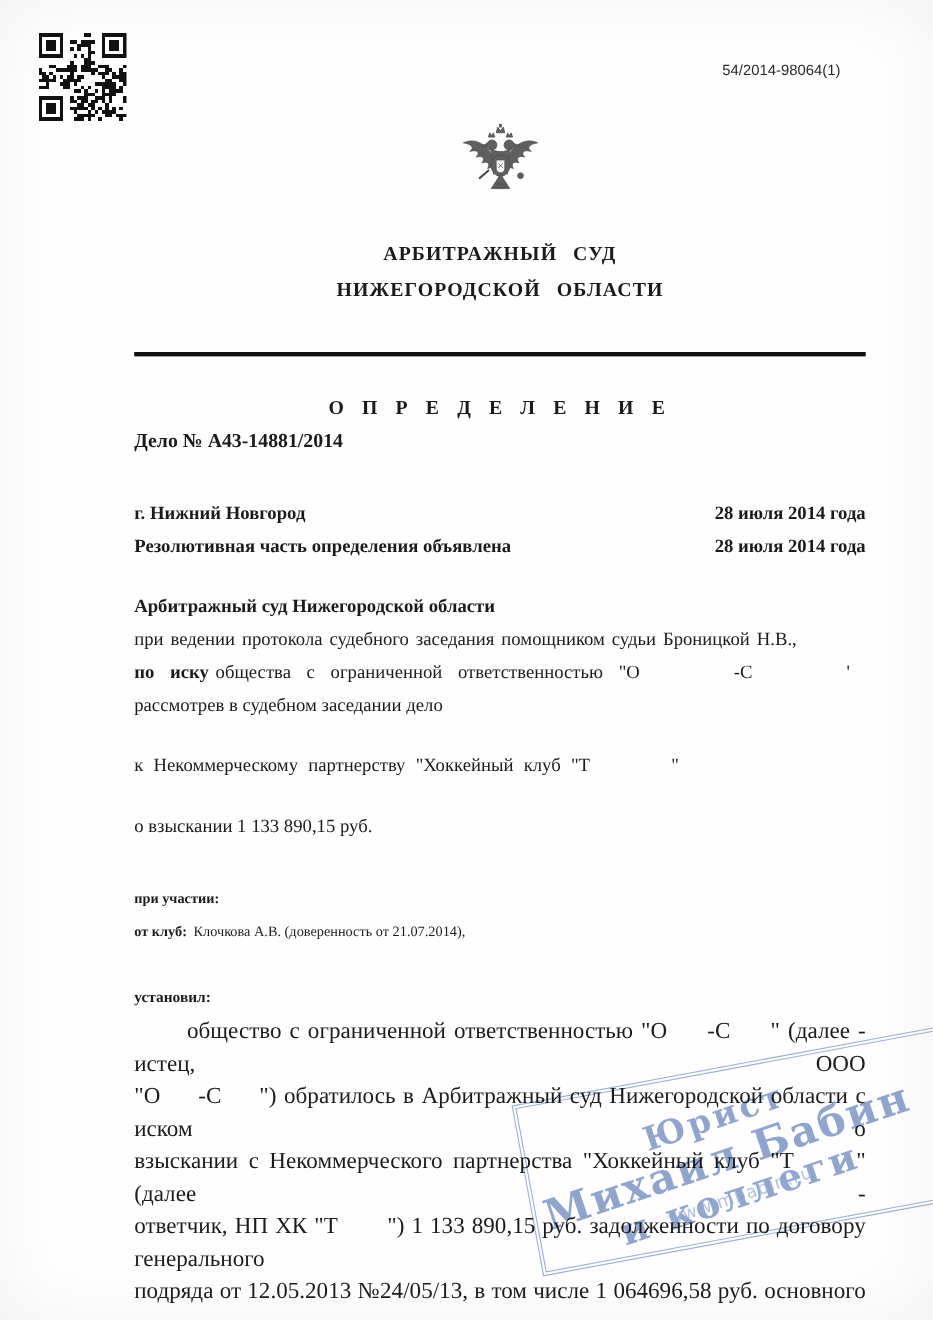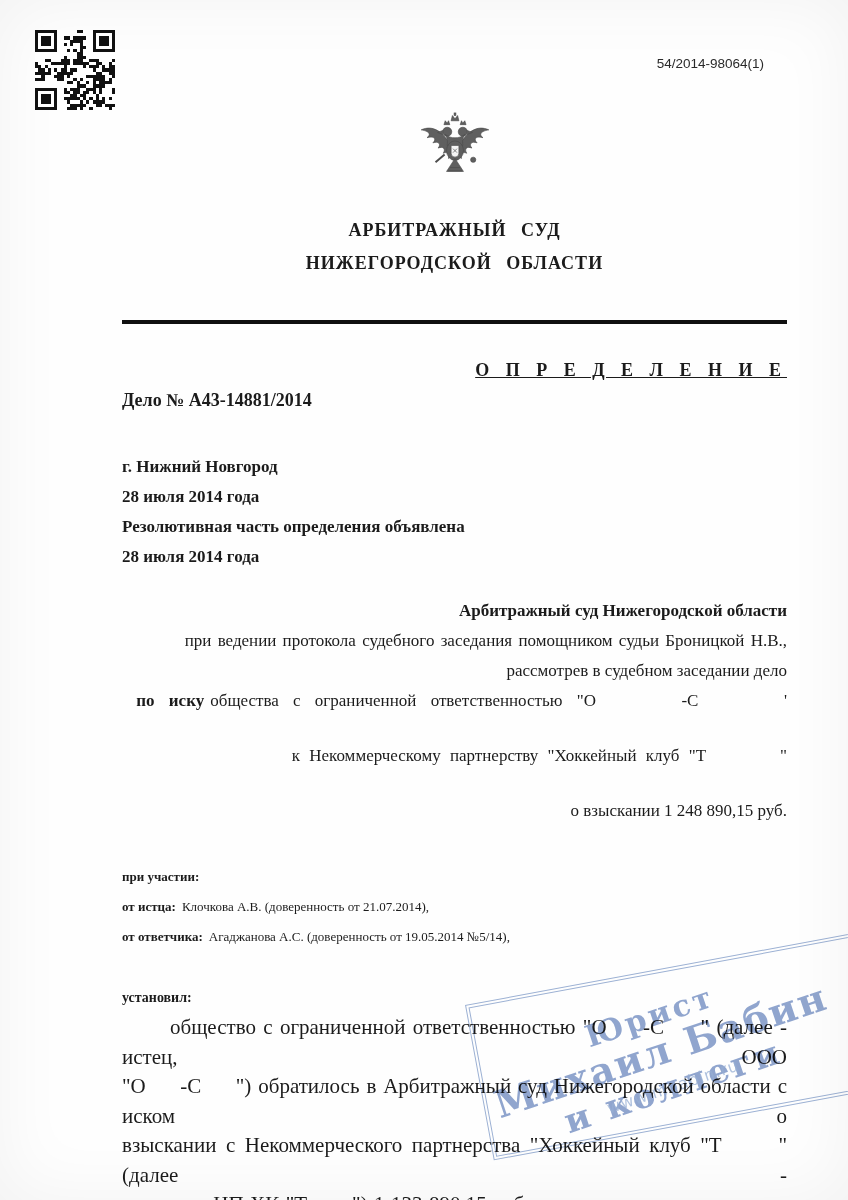--- a/index.html
+++ b/index.html
@@ -12,25 +12,25 @@
   .qr svg{width:80px;height:80px;display:block;}
   .doc-ref{
     position:absolute;top:56px;right:84px;
     font-family:"Liberation Sans", sans-serif;font-size:13.5px;color:#2a2a2a;
   }
   .content{position:absolute;left:122px;top:16px;width:665px;}
   .emblem{margin:92px auto 0 auto;width:78px;height:84px;display:block;}
   .court-name{margin-top:22px;text-align:center;font-weight:bold;font-size:18px;
     line-height:33px;letter-spacing:1px;word-spacing:9px;}
   .rule{height:4px;background:#101010;margin-top:40px;}
-  .doc-type{margin-top:31px;text-align:right;font-weight:bold;font-size:18px;letter-spacing:6px;line-height:30px;text-decoration:underline;}
+  .doc-type{margin-top:31px;text-align:center;font-weight:bold;font-size:18px;letter-spacing:6px;line-height:30px;}
   .case-no{font-weight:bold;font-size:18px;line-height:31px;}
   .dateline{margin-top:36px;font-weight:bold;font-size:17px;}
-  .dl-row{display:flex;justify-content:space-between;line-height:30px;flex-direction:column;}
-  .intro{margin-top:24px;font-size:17px;text-align:right;}
+  .dl-row{display:flex;justify-content:space-between;line-height:30px;}
+  .intro{margin-top:24px;font-size:17px;}
   .line{line-height:30px;}
   .b{font-weight:bold;}
   .lbl{font-weight:bold;margin-right:6px;}
   .ws10{word-spacing:10px;}
   .ws5{word-spacing:5px;}
   .ws2{word-spacing:2px;}
   .gap55{margin-top:25px;}
   .participants{margin-top:36px;font-size:13px;}
   .ruling-heading{margin-top:31px;font-weight:bold;font-size:14px;line-height:30px;}
   .para{font-size:21px;}
@@ -126,30 +126,29 @@
       </div>
       <div class="dl-row">
         <span>Резолютивная часть определения объявлена</span>
         <span>28 июля 2014 года</span>
       </div>
     </div>
 
     <div class="intro">
       <div class="line b">Арбитражный суд Нижегородской области</div>
       <div class="line ws2">при ведении протокола судебного заседания помощником судьи Броницкой Н.В.,</div>
+      <div class="line ws10"><span class="lbl">по иску</span><span>общества с ограниченной ответственностью "О&nbsp;&nbsp;&nbsp;&nbsp;&nbsp;&nbsp;-С&nbsp;&nbsp;&nbsp;&nbsp;&nbsp;&nbsp;'</span></div>
       <div class="line">рассмотрев в судебном заседании дело</div>
-      <div class="line ws10"><span class="lbl">по иску</span><span>общества с ограниченной ответственностью "О&nbsp;&nbsp;&nbsp;&nbsp;&nbsp;&nbsp;-С&nbsp;&nbsp;&nbsp;&nbsp;&nbsp;&nbsp;'</span></div>
       <div class="line ws5 gap55">к Некоммерческому партнерству "Хоккейный клуб "Т&nbsp;&nbsp;&nbsp;&nbsp;&nbsp;&nbsp;&nbsp;&nbsp;"</div>
-      <div class="line gap55">о взыскании 1 248 890,15 руб.</div>
+      <div class="line gap55">о взыскании 1 133 890,15 руб.</div>
     </div>
 
     <div class="participants">
       <div class="line b">при участии:</div>
-      <div class="line"><span class="lbl">от истца:</span><span>Клочкова А.В. (доверенность от 21.07.2014),</span></div>
-      <div class="line"><span class="lbl">от ответчика:</span><span>Агаджанова А.С. (доверенность от 19.05.2014 №5/14),</span></div>
+      <div class="line"><span class="lbl">от клуб:</span><span>Клочкова А.В. (доверенность от 21.07.2014),</span></div>
     </div>
 
     <div class="ruling-heading">установил:</div>
 
     <div class="para">
       <div class="jline indent">общество с ограниченной ответственностью "О&nbsp;&nbsp;&nbsp;&nbsp;&nbsp;-С&nbsp;&nbsp;&nbsp;&nbsp;&nbsp;" (далее - истец, ООО</div>
       <div class="jline">"О&nbsp;&nbsp;&nbsp;&nbsp;&nbsp;-С&nbsp;&nbsp;&nbsp;&nbsp;&nbsp;") обратилось в Арбитражный суд Нижегородской области с иском о</div>
       <div class="jline">взыскании с Некоммерческого партнерства "Хоккейный клуб "Т&nbsp;&nbsp;&nbsp;&nbsp;&nbsp;&nbsp;" (далее -</div>
       <div class="jline">ответчик, НП ХК "Т&nbsp;&nbsp;&nbsp;&nbsp;&nbsp;&nbsp;&nbsp;") 1 133 890,15 руб. задолженности по договору генерального</div>
       <div class="jline">подряда от 12.05.2013 №24/05/13, в том числе 1 064696,58 руб. основного долга по</div>

